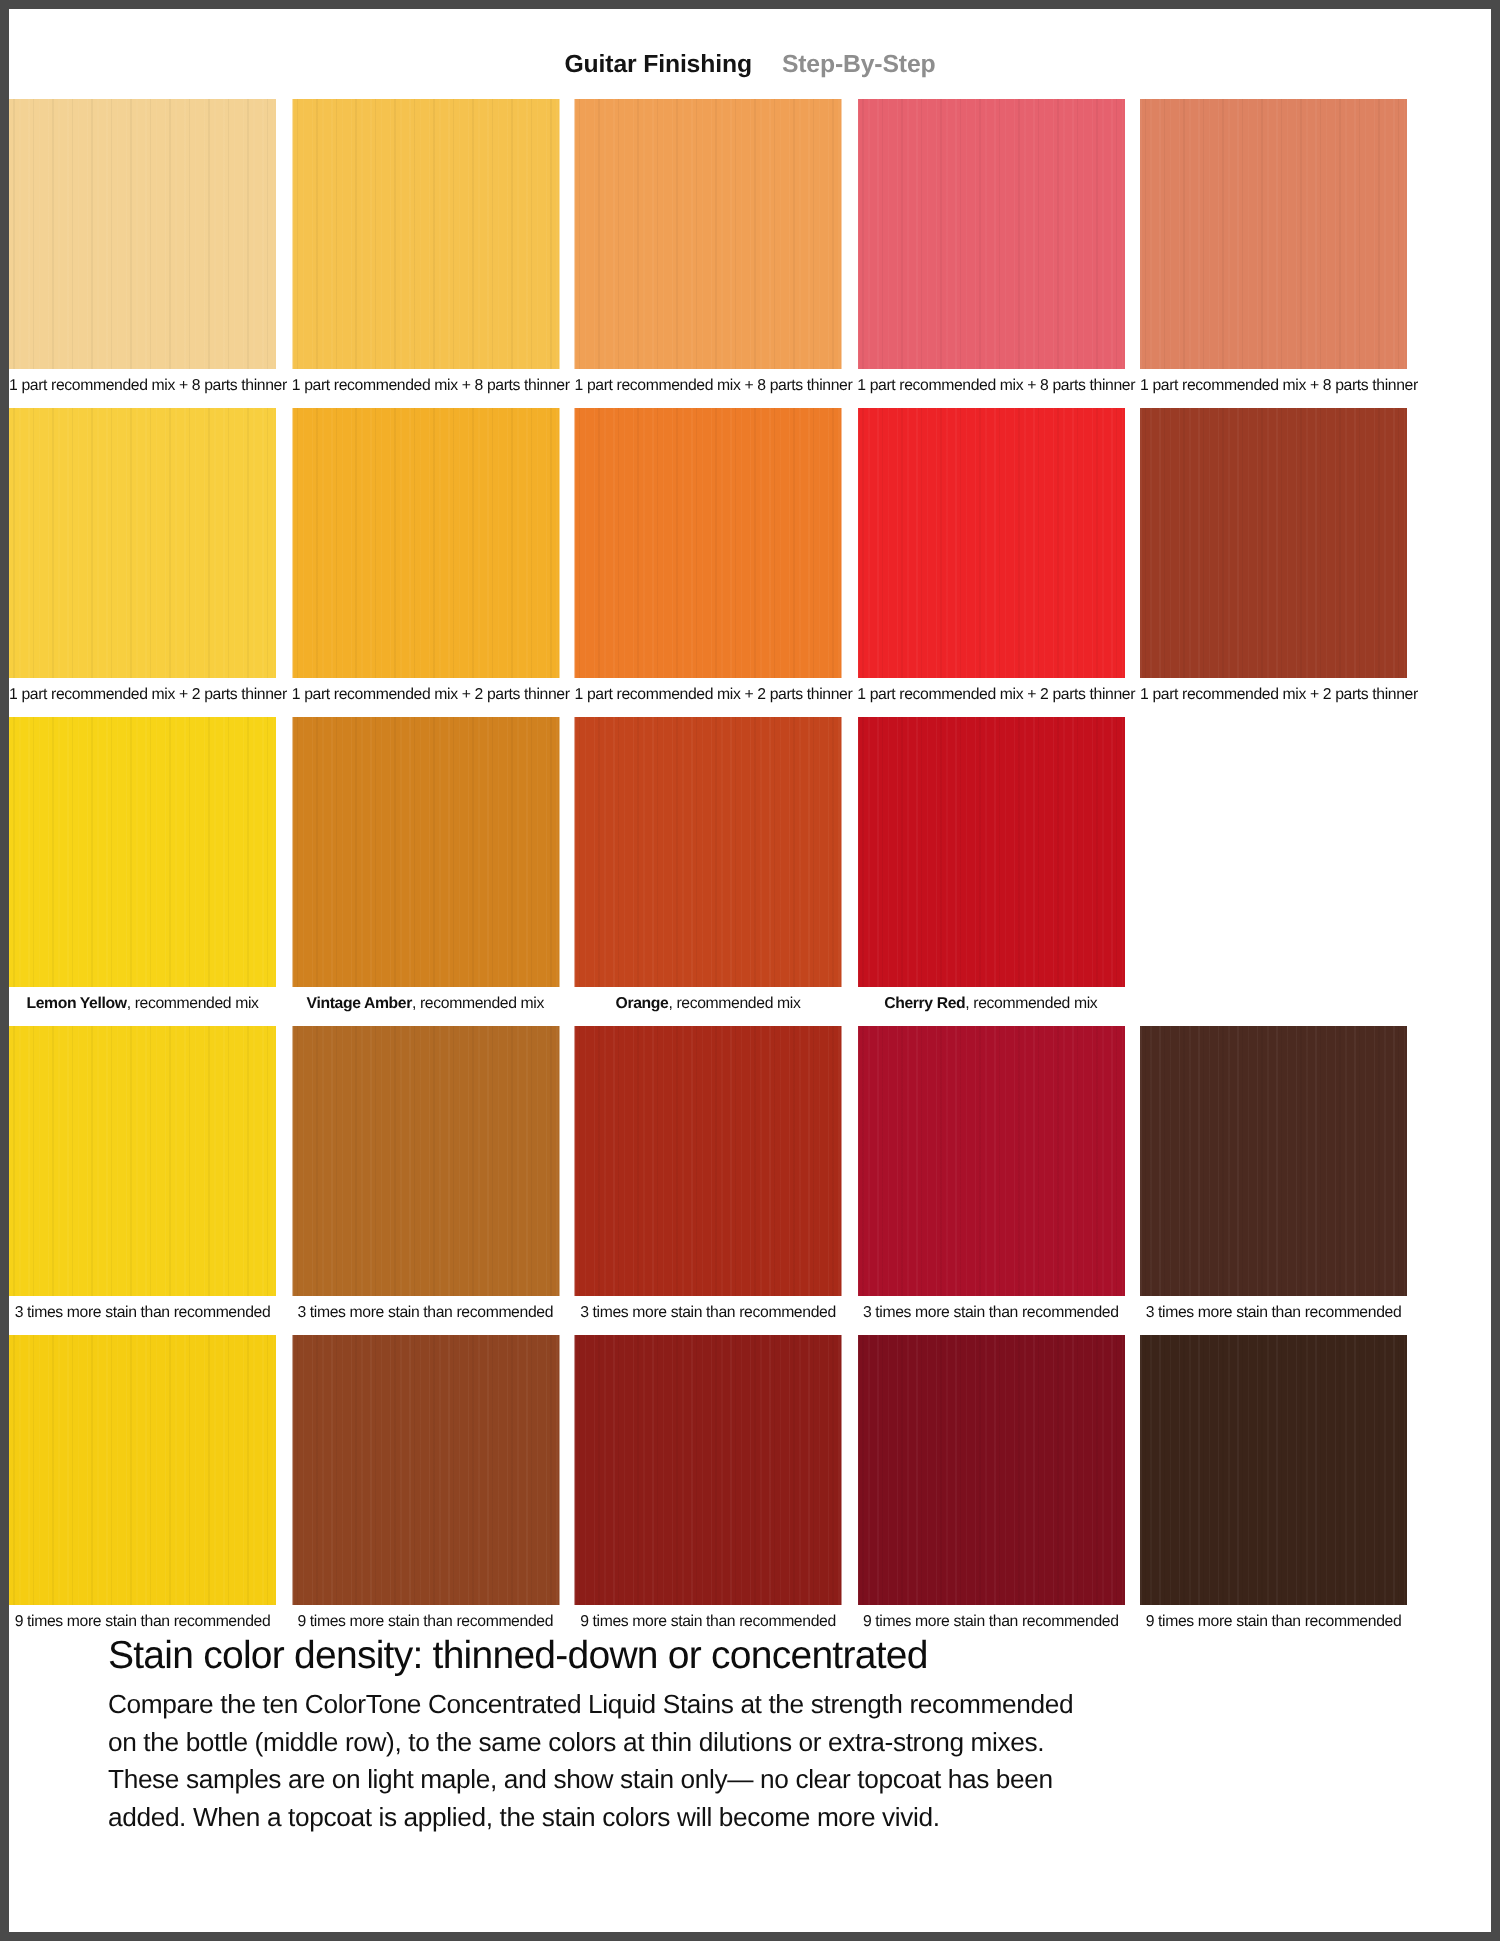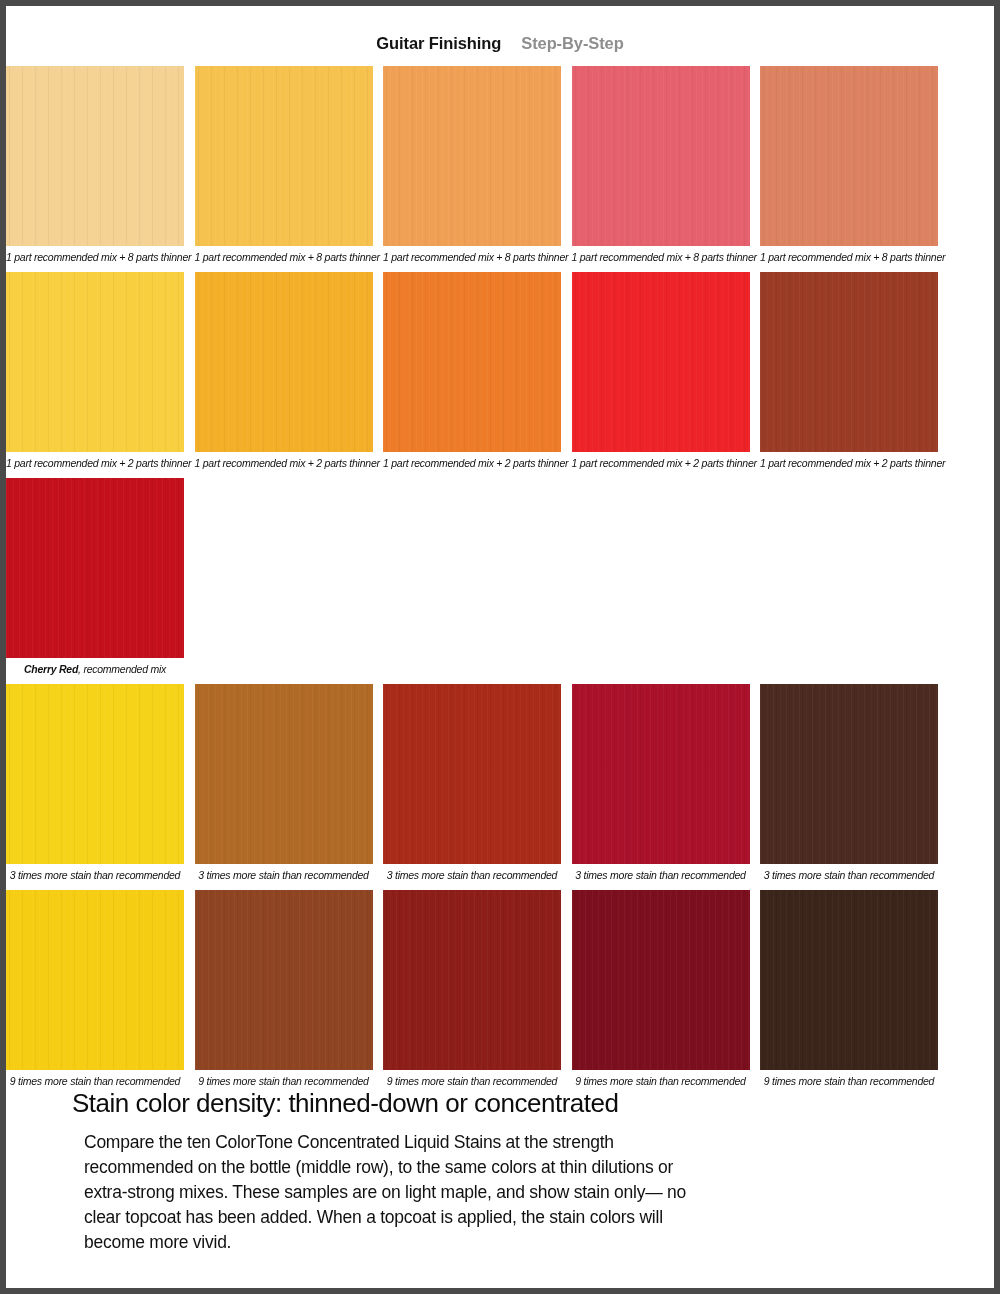--- a/index.html
+++ b/index.html
@@ -97,21 +97,20 @@
   }
   .caption {
     height: 22px;
     line-height: 22px;
     font-size: 10.5px;
     color: #111111;
     text-align: center;
     white-space: nowrap;
     letter-spacing: -0.25px;
     background: #ffffff;
-    font-style: italic;
   }
   .caption b {
     font-weight: bold;
   }
 
   
   #bottom {
     position: absolute;
     left: 0;
     top: 1072px;
@@ -126,21 +125,21 @@
   }
   #copy h1 {
     margin: 0 0 6px 0;
     font-size: 26px;
     font-weight: normal;
     color: #0d0d0d;
     letter-spacing: -0.5px;
     line-height: 1.1;
   }
   #copy p {
-    margin: 12px;
+    margin: 0;
     font-size: 17.5px;
     line-height: 25px;
     color: #111111;
     letter-spacing: -0.25px;
   }
   #colorlist {
     position: absolute;
     left: 785px;
     top: 3px;
     width: 160px;
@@ -203,20 +202,32 @@
           <div class="swatch" title="Cherry Red" style="background: rgb(237, 35, 39);"></div>
           <div class="caption"><span>1 part recommended mix + 2 parts thinner</span></div>
         </div>
         <div class="cell">
           <div class="swatch" title="Red Mahogany" style="background: rgb(154, 59, 37);"></div>
           <div class="caption"><span>1 part recommended mix + 2 parts thinner</span></div>
         </div>
       </div>
       <div class="grid-row">
         <div class="cell">
+          <div class="swatch" title="Lemon Yellow" style="background: rgb(247, 212, 23);"></div>
+          <div class="caption"><b>Lemon Yellow</b><span>, </span><span>recommended mix</span></div>
+        </div>
+        <div class="cell">
+          <div class="swatch" title="Vintage Amber" style="background: rgb(208, 129, 31);"></div>
+          <div class="caption"><b>Vintage Amber</b><span>, </span><span>recommended mix</span></div>
+        </div>
+        <div class="cell">
+          <div class="swatch" title="Orange" style="background: rgb(195, 69, 29);"></div>
+          <div class="caption"><b>Orange</b><span>, </span><span>recommended mix</span></div>
+        </div>
+        <div class="cell">
           <div class="swatch" title="Cherry Red" style="background: rgb(196, 16, 29);"></div>
           <div class="caption"><b>Cherry Red</b><span>, </span><span>recommended mix</span></div>
         </div>
       </div>
       <div class="grid-row">
         <div class="cell">
           <div class="swatch" title="Lemon Yellow" style="background: rgb(246, 210, 24);"></div>
           <div class="caption"><span>3 times more stain than recommended</span></div>
         </div>
         <div class="cell">

